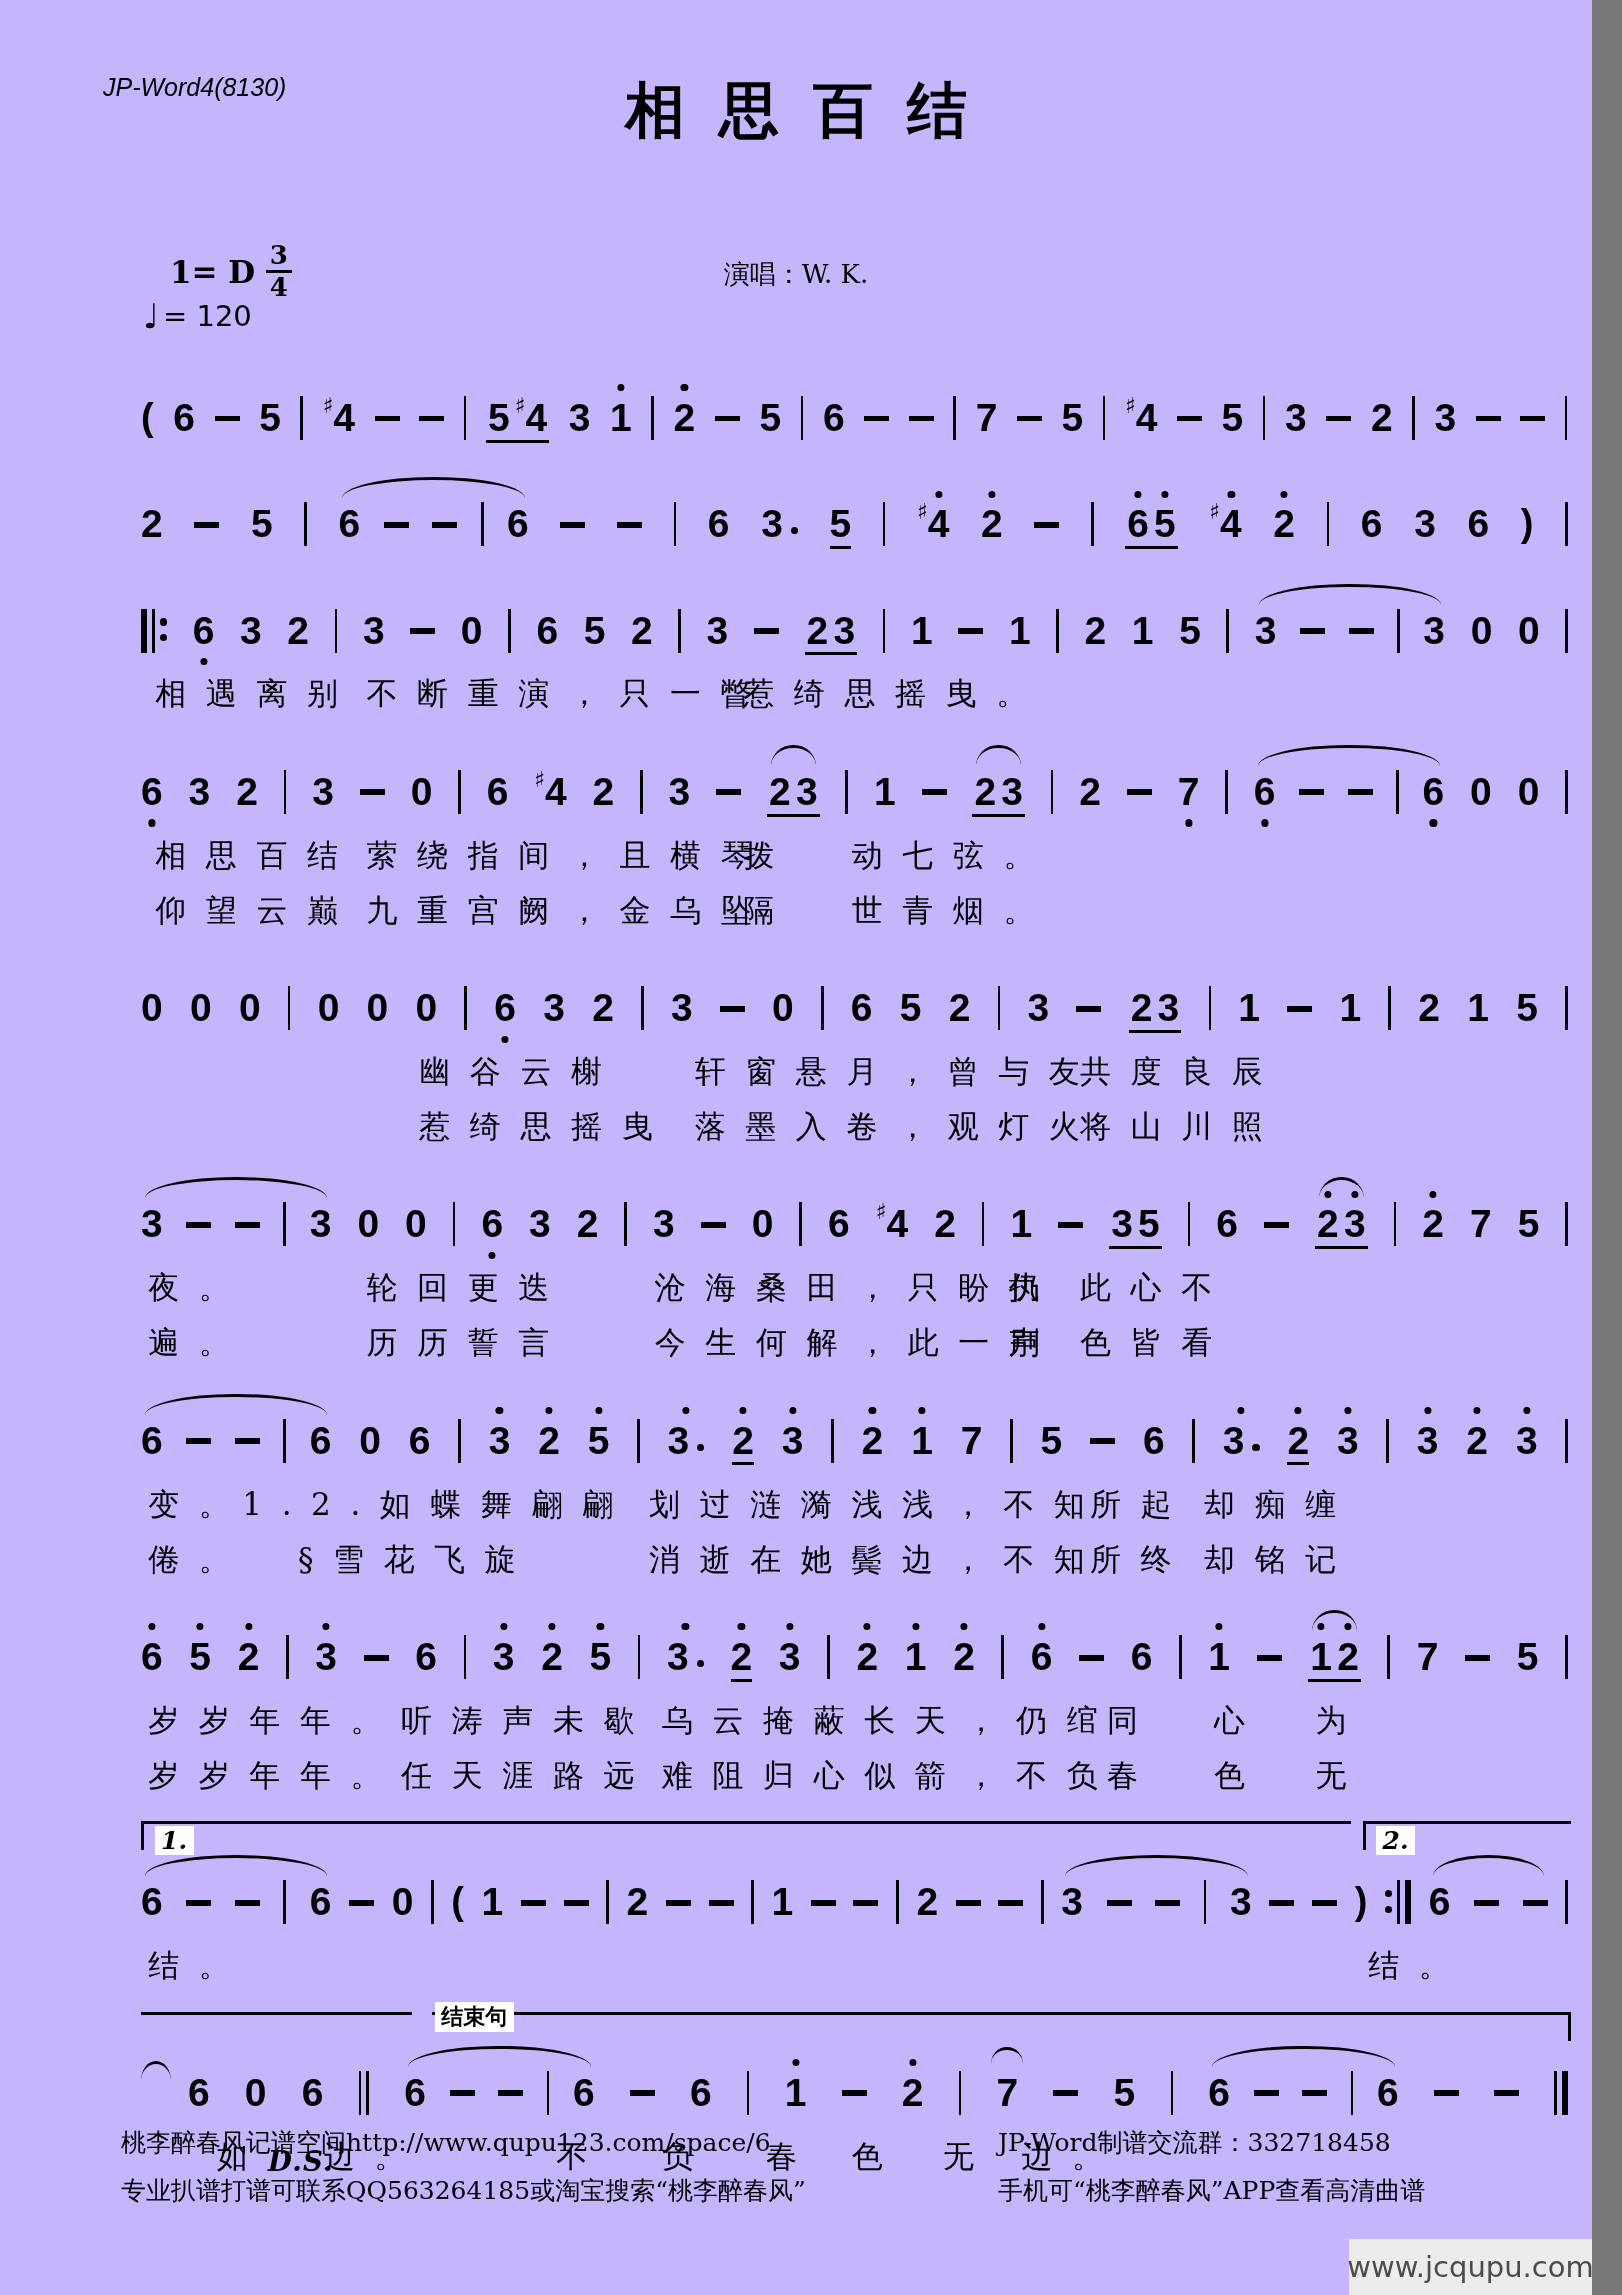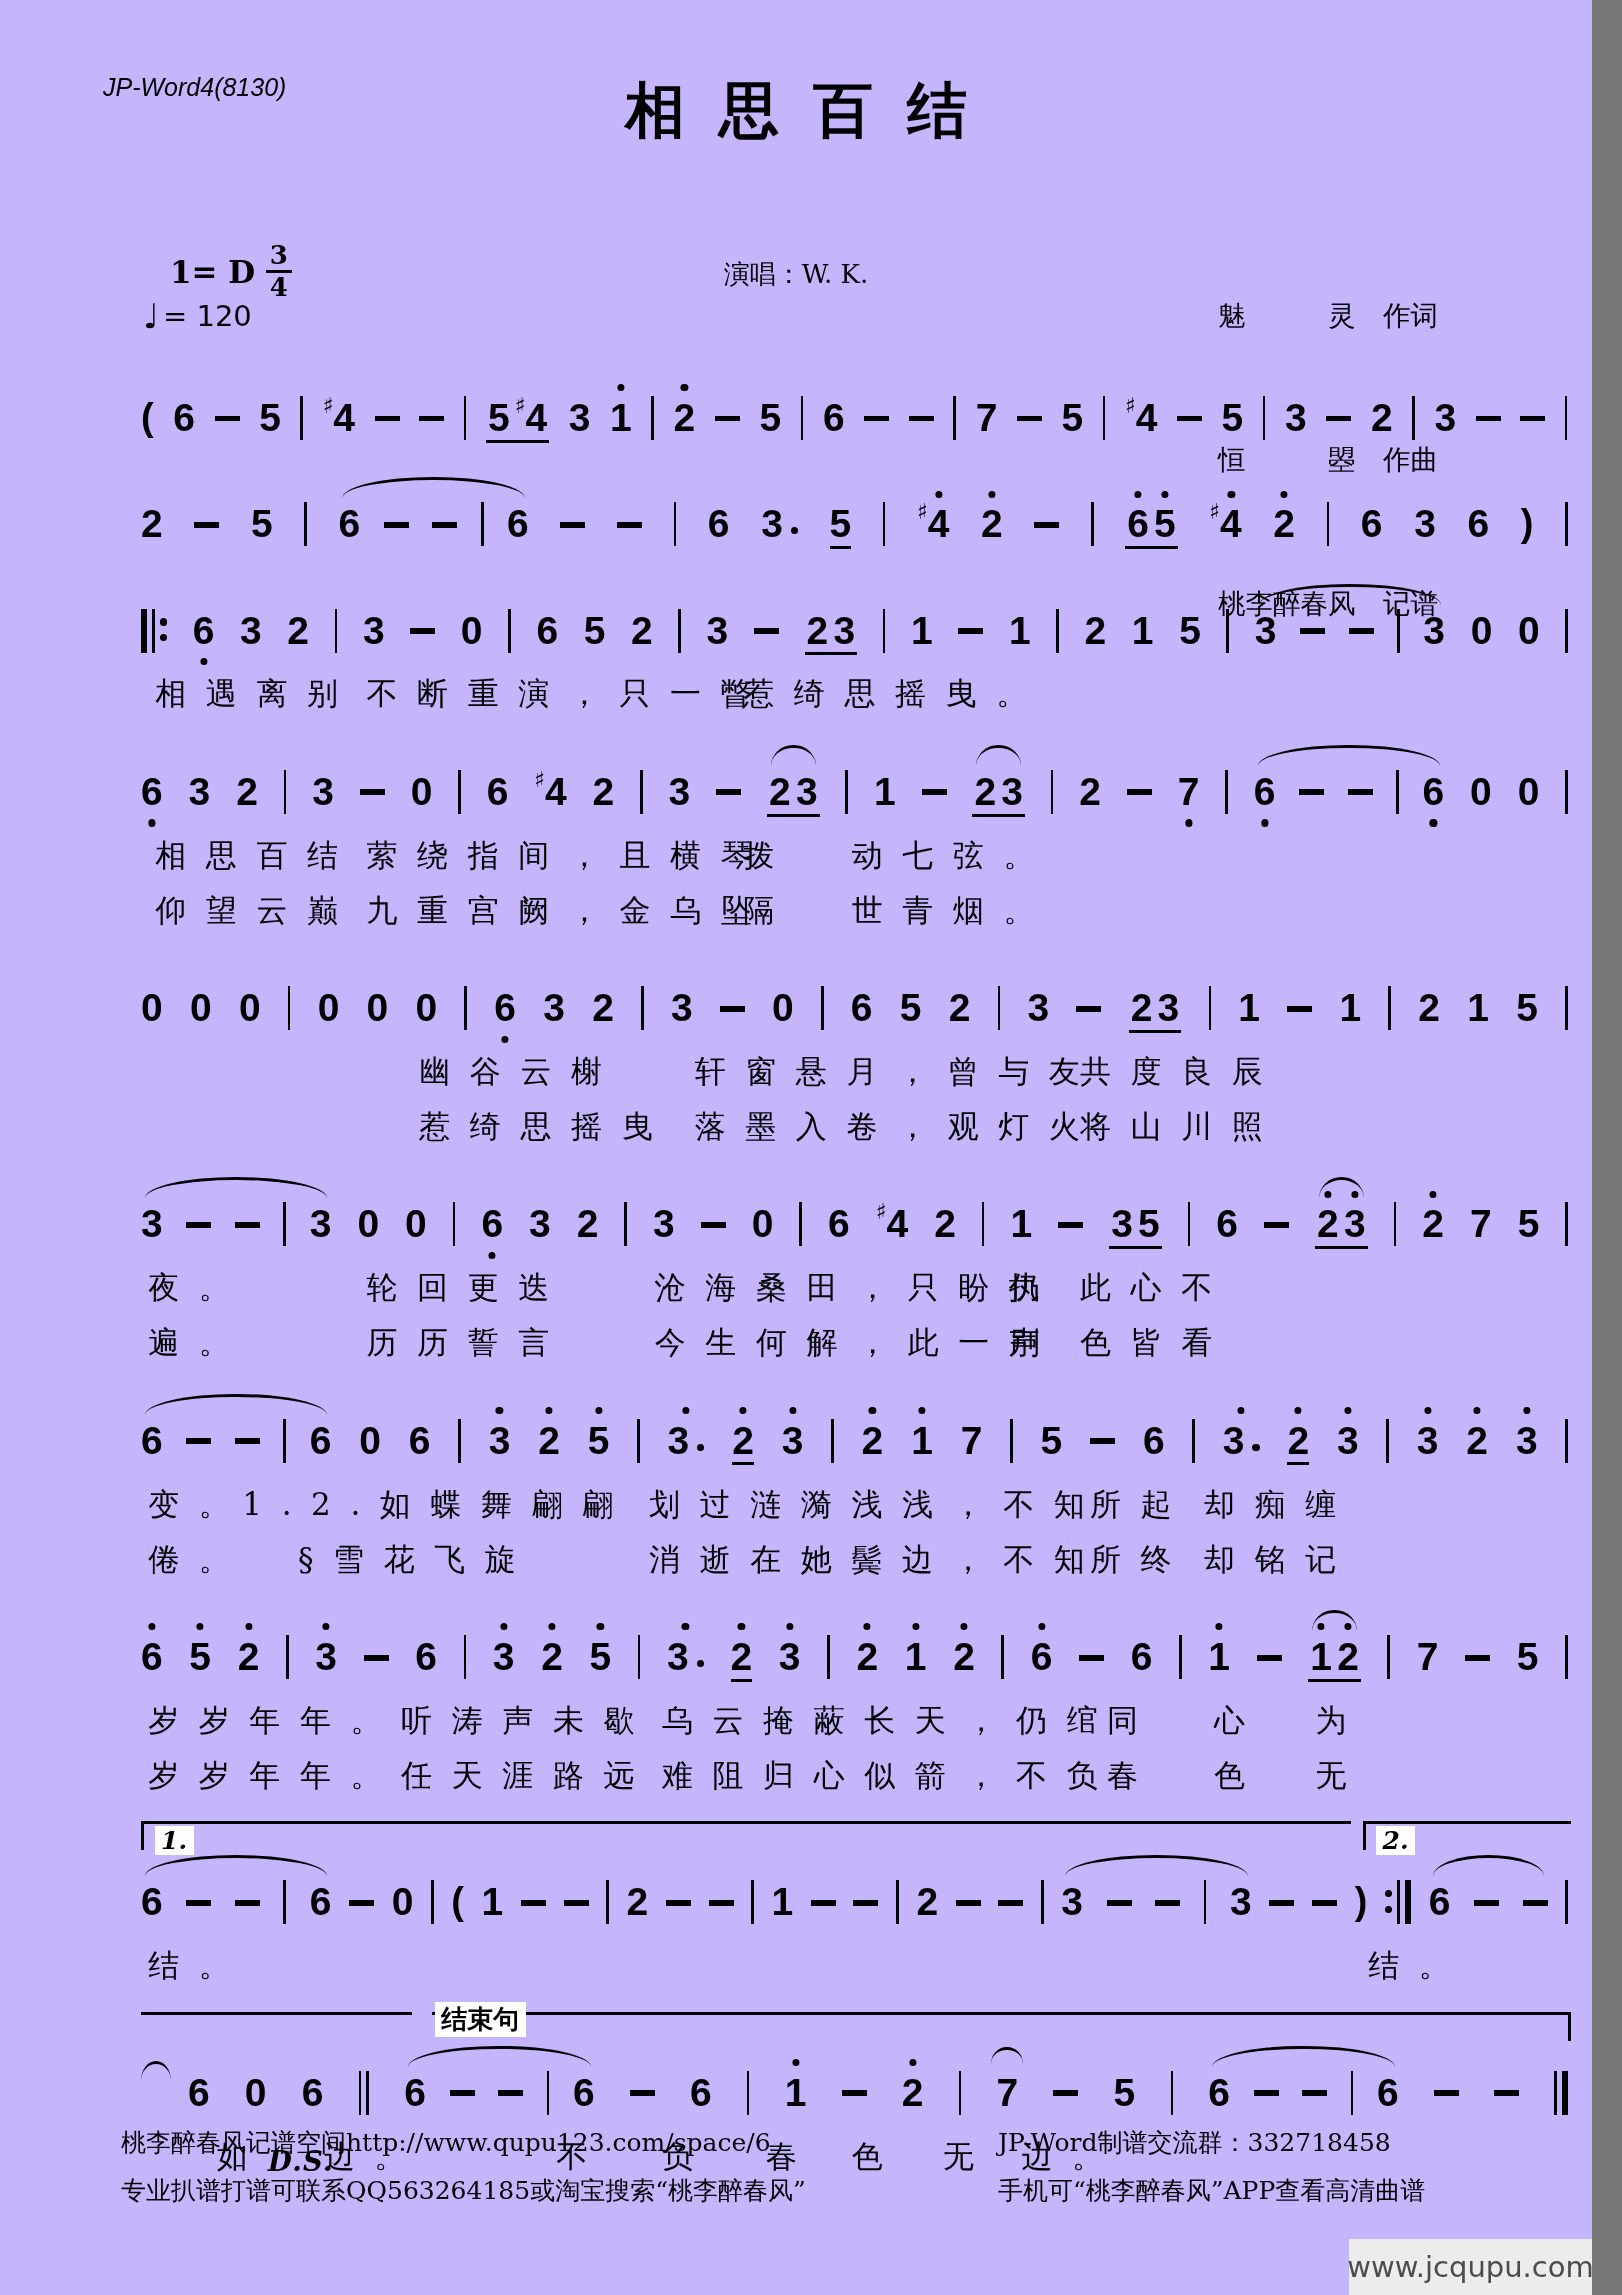--- a/index.html
+++ b/index.html
@@ -49,43 +49,38 @@
   .lyricrow{position:relative;height:55px;}
   .lseg{position:absolute;top:3.9px;white-space:pre;font-family:"DejaVu Serif",serif;
         font-size:31px;letter-spacing:19.6px;line-height:46px;}
   .lseg.it{font-style:italic;font-weight:700;letter-spacing:1.3px;font-size:27.5px;top:9.2px;}
   
   .blayer{position:relative;height:29px;}
   .vb{position:absolute;top:0;height:26px;border-top:3.3px solid #000;}
   .vb.hl{border-left:3.3px solid #000;}
   .vb.hr{border-right:3.3px solid #000;}
   .vblab{position:absolute;left:10.5px;top:1.3px;font:italic 700 25px "DejaVu Serif",serif;background:#fff;padding:0 6.5px;}
-  .vblab.cn{font-style:normal;font-size:26px;top:-13px;left:2.6px;font-family:"DejaVu Serif",serif;}
+  .vblab.cn{font-style:normal;font-size:22px;top:-13px;left:2.6px;font-family:"DejaVu Serif",serif;}
   
   .footer{position:absolute;left:121px;top:2119px;width:1381px;font-size:25px;line-height:48px;font-family:"DejaVu Serif",serif;}
   .fcols{display:flex;justify-content:space-between;}
   .fcol.right{width:504px;}
   .wmbar{position:absolute;right:0;bottom:0;width:243px;height:56px;background:#ececec;
          display:flex;align-items:center;justify-content:center;}
   .wmtext{color:#4c4c4c;font-size:29px;font-family:"DejaVu Sans",sans-serif;}
 </style>
 </head>
 <body>
 
 <div class="sheet">
 
   <div class="generator">JP-Word4(8130)</div>
   <div class="title">相思百结</div>
   <div class="performer">演唱：W. K.</div>
 
-  <div class="credits">
-    <div>魅　　　灵　作词</div>
-    <div>恒　　　曌　作曲</div>
-    <div>桃李醉春风　记谱</div>
-  </div>
 
   <div class="keyrow">
     <span>1= D</span>
     <span class="frac">
       <span class="fn">3</span>
       <span>4</span>
     </span>
   </div>
 
   <div class="temporow">

